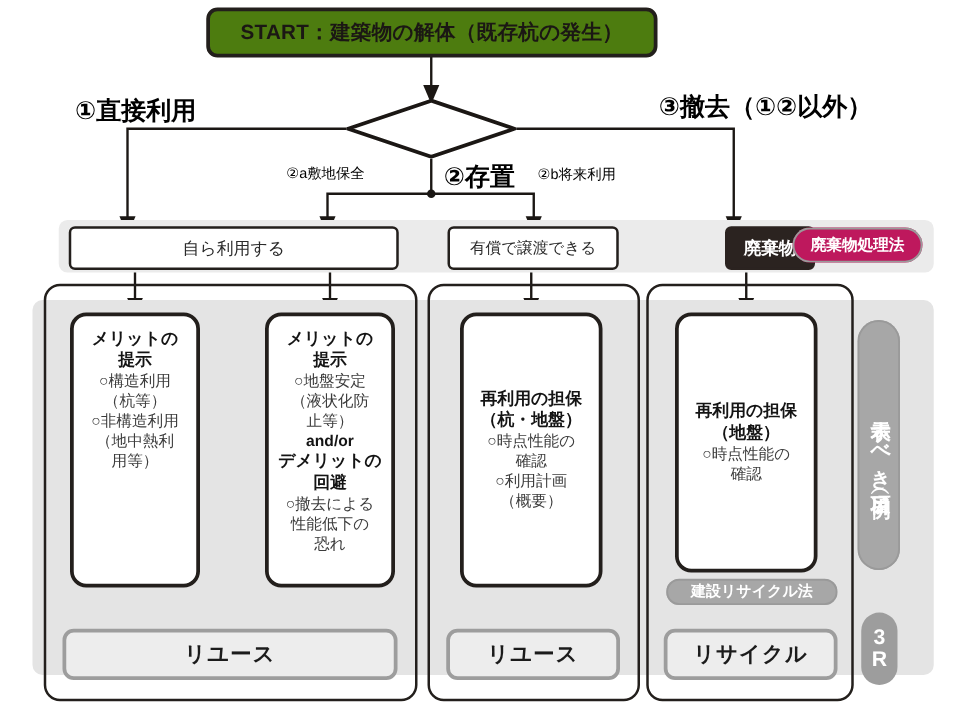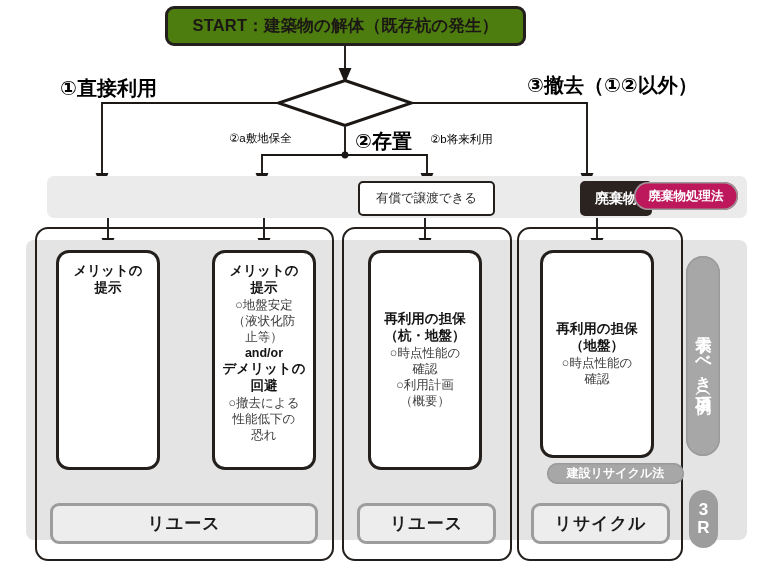--- a/index.html
+++ b/index.html
@@ -101,21 +101,21 @@
   .result{
     background:#ededed; border:3px solid #9d9d9d; border-radius:9px;
     display:flex;align-items:center;justify-content:center;
     font-size:17px; font-weight:bold; color:#1b1b1b; letter-spacing:1px;
   }
   .r1{ left:50px; top:503px; width:262px; height:35px;}
   .r2{ left:357px; top:503px; width:133px; height:35px;}
   .r3{ left:531px; top:503px; width:133px; height:35px;}
 
   .pill-recycle-law{
-    left:547px; top:463px; width:137px; height:21px;
+    left:533px; top:463px; width:137px; height:21px;
     background:#a7a7a7; border-radius:11px;
     display:flex;align-items:center;justify-content:center;
     color:#fff; font-weight:bold; font-size:12px;
     box-shadow:inset 0 0 0 1.5px #9a9a9a;
   }
 
   
   .v-items{
     left:686px; top:256px; width:34px; height:200px;
     background:#a7a7a7; border-radius:17px;
@@ -182,34 +182,42 @@
     <polygon points="68,1.5 134.5,24 68,46.5 1.5,24" fill="#ffffff" stroke="#1b1714" stroke-width="3"></polygon>
   </svg>
 
   <div class="abs branch-label lbl-1">①直接利用</div>
   <div class="abs branch-label lbl-3">③撤去（①②以外）</div>
   <div class="abs branch-label lbl-2">②存置</div>
   <div class="abs branch-label lbl-2a">②a敷地保全</div>
   <div class="abs branch-label lbl-2b">②b将来利用</div>
 
   <div class="abs band"></div>
+  <div class="abs mid-box mid-self">自ら利用する</div>
   <div class="abs mid-box mid-paid">有償で譲渡できる</div>
   <div class="abs mid-waste">廃棄物</div>
   <div class="abs pill-law">廃棄物処理法</div>
 
   <div class="abs lower-panel"></div>
 
   <div class="abs group g1"></div>
   <div class="abs group g2"></div>
   <div class="abs group g3"></div>
 
   <div class="abs card c1">
     <div class="hd">
       <span>メリットの</span><br>
       <span>提示</span>
+    </div>
+    <div class="bd">
+      <div>○構造利用</div>
+      <div>（杭等）</div>
+      <div>○非構造利用</div>
+      <div>（地中熱利</div>
+      <div>用等）</div>
     </div>
   </div>
 
   <div class="abs card c2">
     <div class="hd">
       <span>メリットの</span><br>
       <span>提示</span>
     </div>
     <div class="bd">
       <div>○地盤安定</div>

